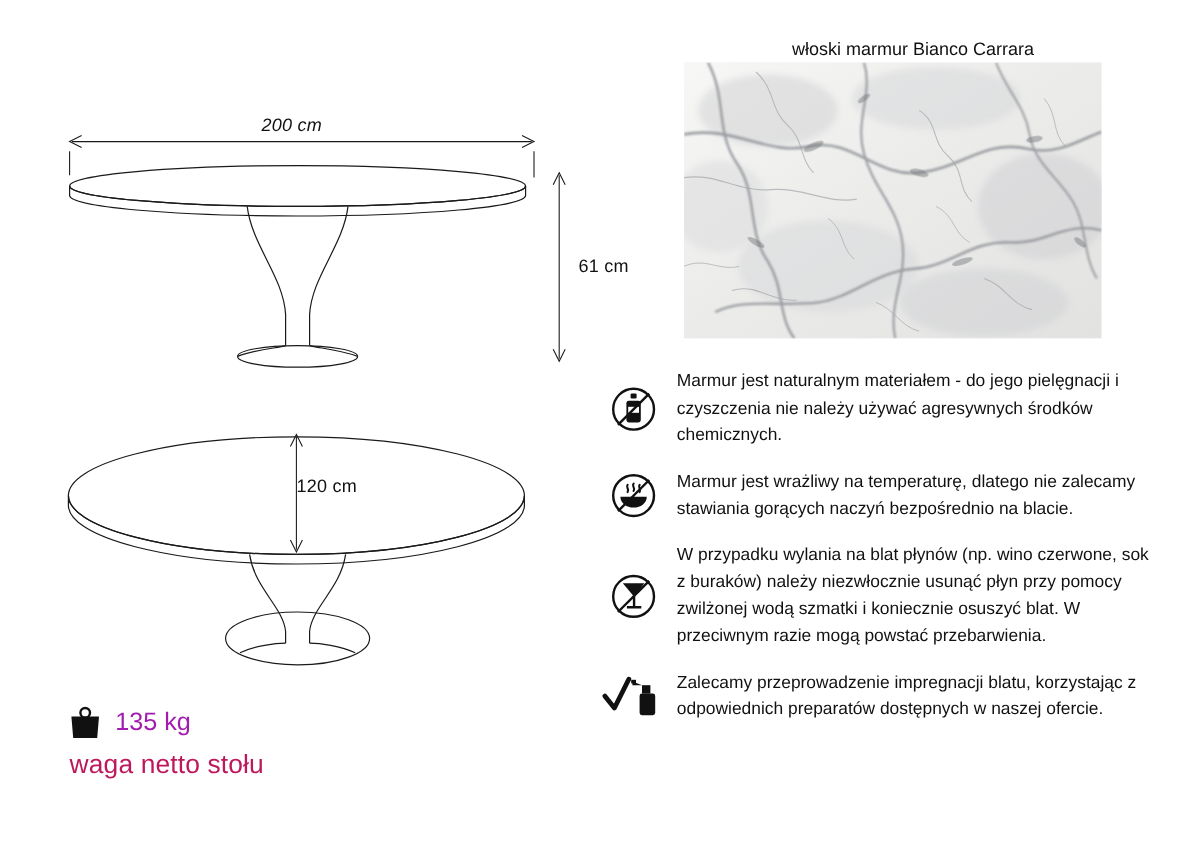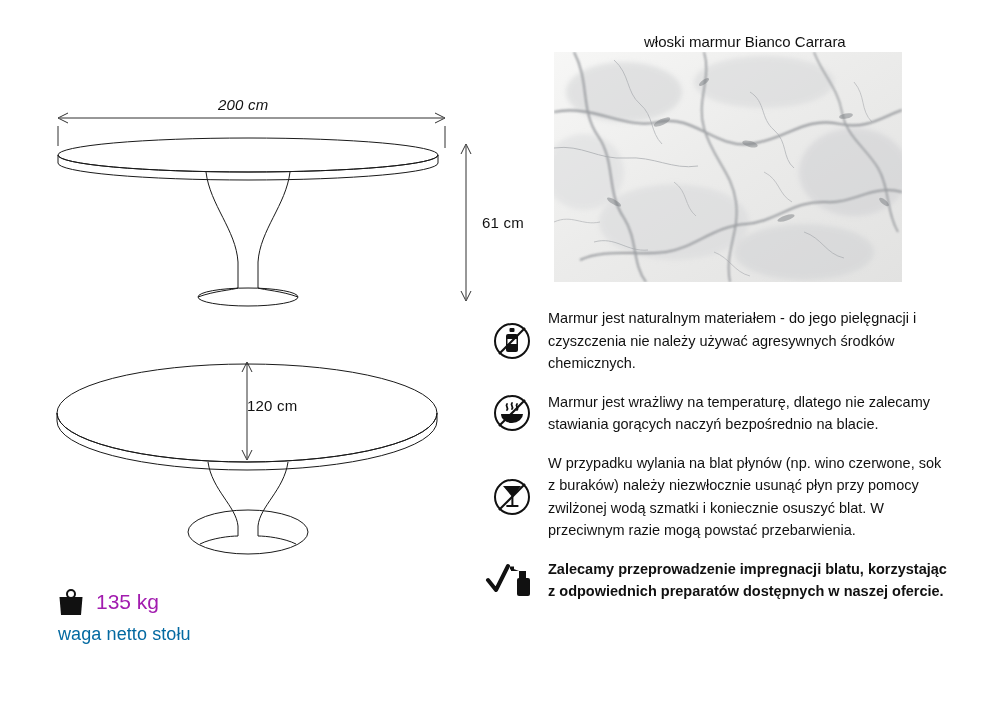--- a/index.html
+++ b/index.html
@@ -64,30 +64,30 @@
   .weight-row {
     display: flex;
     align-items: center;
     gap: 12px;
   }
   .weight-value {
     font-size: 21px;
     color: #a21caf;
   }
   .weight-caption {
-    font-size: 18px;
-    color: #0369a1;
+    font-size: 22px;
+    color: #be185d;
     margin-top: 8px;
     letter-spacing: 0.1px;
   }
 
   
   .right-col {
     position: absolute;
-    left: 476px; top: 0;
+    left: 492px; top: 0;
     width: 500px;
     height: 613px;
   }
   .marble-title {
     position: absolute;
     left: 168px;
     top: 33px;
     font-size: 15px;
     color: #111;
     white-space: nowrap;
@@ -126,21 +126,21 @@
     justify-content: center;
     margin-top: 2px;
   }
   .care-text {
     font-size: 14.5px;
     line-height: 22.5px;
     color: #111;
     padding-top: 2px;
   }
   .care-text.bold {
-    font-weight: bold;
+    font-weight: normal;
   }
   .care-item.last {
     margin-top: 10px;
   }
 
   svg { overflow: visible; }
   .stroke {
     fill: none;
     stroke: #1a1a1a;
     stroke-width: 1;

